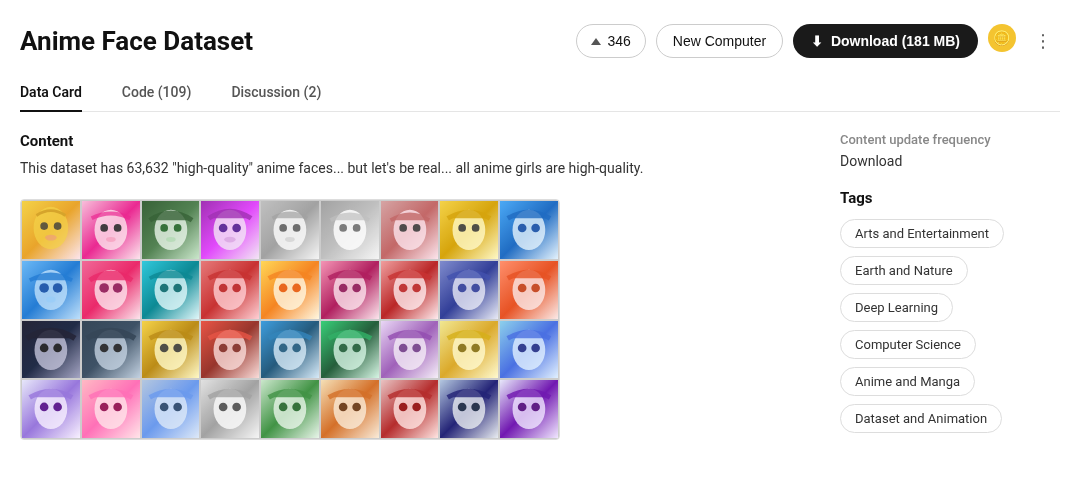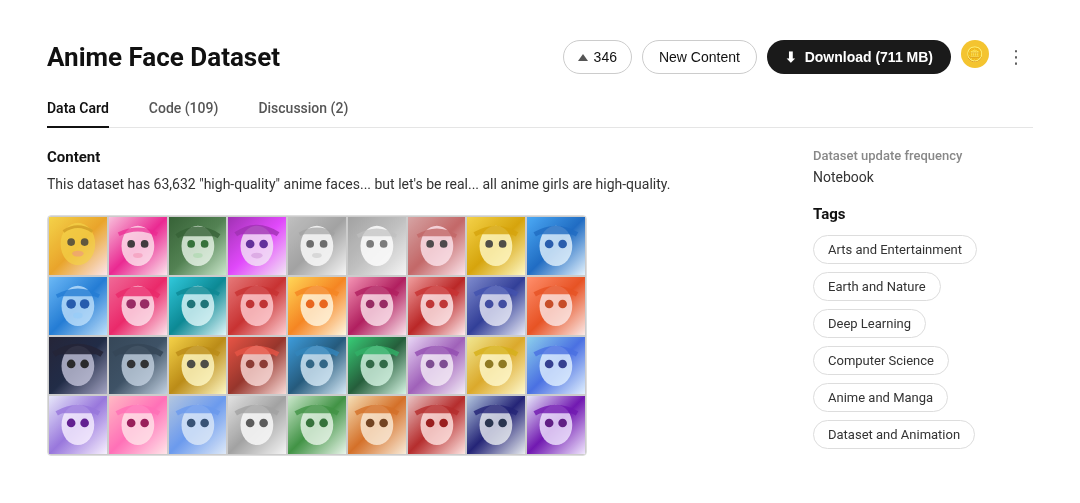--- a/index.html
+++ b/index.html
@@ -5,22 +5,22 @@
     * { box-sizing: border-box; margin: 0; padding: 0; }
     body {
       font-family: -apple-system, BlinkMacSystemFont, 'Segoe UI', Roboto, sans-serif;
       background: #fff;
       color: #1a1a1a;
       font-size: 14px;
     }
 
     .page-container {
       max-width: 1080px;
-      margin: 16px auto;
-      padding: 24px 47px;
+      margin: 0 auto;
+      padding: 24px 20px;
     }
 
     
     .header {
       display: flex;
       align-items: center;
       justify-content: space-between;
       margin-bottom: 16px;
     }
 
@@ -275,24 +275,24 @@
 
 <div class="page-container">
 
   <div class="header">
     <h1 class="title">Anime Face Dataset</h1>
     <div class="header-actions">
       <button class="vote-btn">
         <span class="arrow-up"></span>
         <span>346</span>
       </button>
-      <button class="new-notebook-btn">New Content</button>
+      <button class="new-notebook-btn">New Computer</button>
       <button class="download-btn">
         <span class="download-icon">⬇</span>
-        <span>Download (711 MB)</span>
+        <span>Download (181 MB)</span>
       </button>
       <div class="coin-icon">🪙</div>
       <button class="more-btn">⋮</button>
     </div>
   </div>
 
   <div class="tabs">
     <div class="tab active">Data Card</div>
     <div class="tab">Code (109)</div>
     <div class="tab">Discussion (2)</div>
@@ -602,22 +602,22 @@
                 <circle cx="23" cy="28" r="4.5" fill="#4a0072" opacity="0.9"></circle>
                 <circle cx="37" cy="28" r="4.5" fill="#4a0072" opacity="0.9"></circle>
                 <path d="M8 18 Q30 5 52 18" stroke="#6a0dad" stroke-width="5" fill="#6a0dad" opacity="0.8"></path>
               </svg>
           </div>
         </div>
       </div>
     </div>
 
     <div class="sidebar">
-      <div class="sidebar-section-title">Dataset update frequency</div>
-      <div class="sidebar-update-value">Notebook</div>
+      <div class="sidebar-section-title">Content update frequency</div>
+      <div class="sidebar-update-value">Download</div>
 
       <div class="tags-title">Tags</div>
       <div class="tags-list">
         <span class="tag-pill">Arts and Entertainment</span>
         <span class="tag-pill">Earth and Nature</span>
         <span class="tag-pill">Deep Learning</span>
         <span class="tag-pill">Computer Science</span>
         <span class="tag-pill">Anime and Manga</span>
         <span class="tag-pill">Dataset and Animation</span>
       </div>

